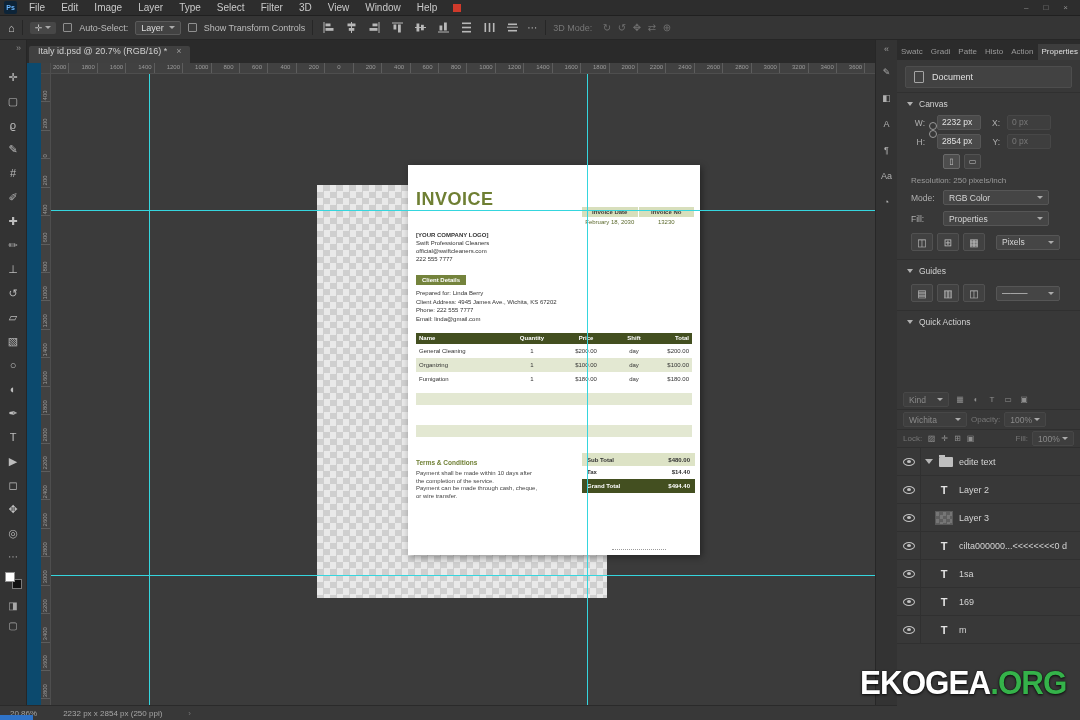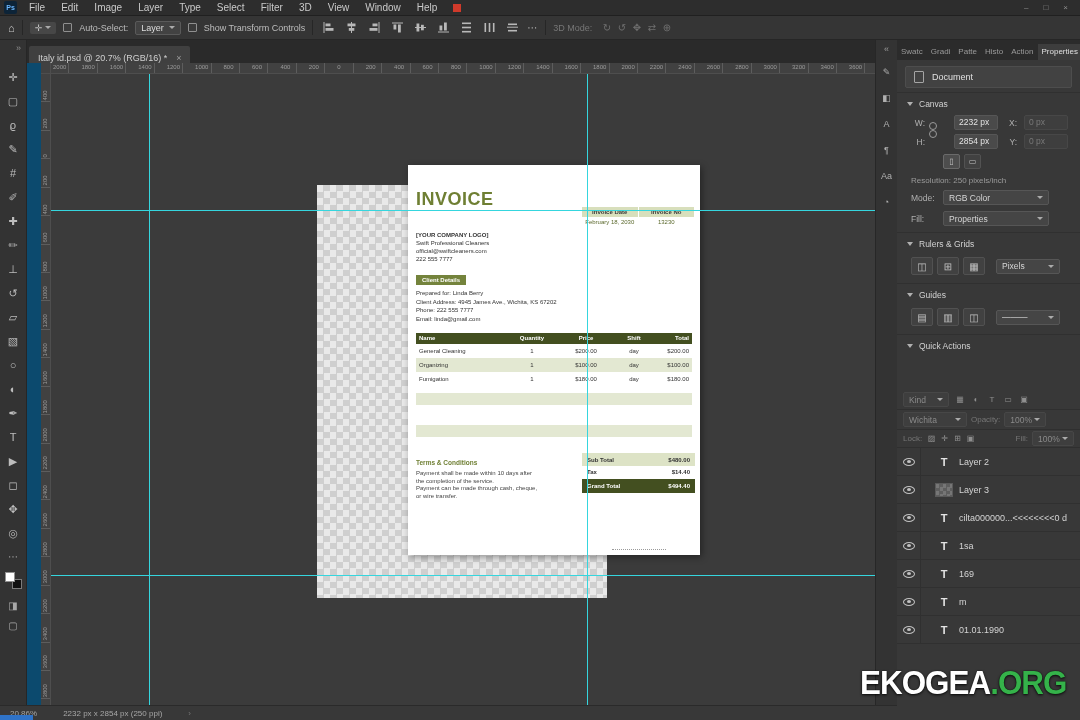--- a/index.html
+++ b/index.html
@@ -43,21 +43,21 @@
   .tool{width:27px;height:24px;display:grid;place-items:center;font-size:11px;color:#bdbdbd}
   .tool-more{margin-top:6px;font-size:10px;color:#a5a5a5}
   .swatches{position:relative;width:17px;height:17px;margin:10px 0 6px}
   .sw-fg{position:absolute;left:0;top:0;width:10px;height:10px;background:#fff;border:1px solid #909090;z-index:2}
   .sw-bg{position:absolute;right:0;bottom:0;width:10px;height:10px;background:#101010;border:1px solid #7b7b7b}
   .xtool{width:27px;height:20px;display:grid;place-items:center;font-size:10px;color:#a8a8a8}
 
   
   #tabstrip{position:absolute;left:27px;top:40px;width:848px;height:23px;background:#2a2a2a;
             display:flex;align-items:flex-end}
-  .doctab{display:flex;align-items:flex-end;gap:9px;height:17px;margin-left:2px;background:#404040;
+  .doctab{display:flex;align-items:flex-start;gap:9px;height:17px;margin-left:2px;background:#404040;
           padding:0 9px;font-size:9px;color:#d0d0d0;border-radius:2px 2px 0 0}
   .tabclose{font-size:9px;color:#9a9a9a}
 
   
   #canvas{position:absolute;left:41px;top:63px;width:848px;height:642px;background:#3b3b3b}
   .ruler-top{position:absolute;left:0;top:0;width:848px;height:11px;background-color:#414141;
              background-image:repeating-linear-gradient(to right,transparent 0 27.43px,#5d5d5d 27.43px 28.43px);
              border-bottom:1px solid #4e4e4e}
   .ruler-top .lbls{position:absolute;left:10px;top:0;display:flex}
   .ruler-top .lbls span{width:28.43px;flex:none;font-size:6px;color:#9b9b9b;line-height:9px;padding-left:2px}
@@ -137,21 +137,21 @@
   .plabel{color:#b0b0b0}
   .field{display:inline-block;background:#4a4a4a;border:1px solid #565656;border-radius:2px;color:#e2e2e2;
          height:15px;line-height:13px;padding:0 4px;min-width:44px}
   .field.fdim{background:#3e3e3e;border-color:#474747;color:#787878}
   .sel{display:inline-flex;align-items:center;justify-content:space-between;background:#454545;
        border:1px solid #565656;border-radius:2px;padding:1px 5px;color:#d6d6d6;height:15px}
   .sel.sdim{background:#3e3e3e;border-color:#474747;color:#8a8a8a}
   .prop-rel{position:relative}
   .dim-row{display:flex;align-items:center;gap:5px;padding:2px 8px 2px 14px}
   .dim-row .plabel{width:14px;text-align:right}
-  .dim-row .field{margin-left:24px;width:26px}
+  .dim-row .field{margin-left:7px;width:26px}
   .dim-row .field.fdim{margin-left:2px;width:42px}
   .chain{position:absolute;left:31px;top:9px;width:8px;height:17px}
   .chain::before,.chain::after{content:"";position:absolute;left:1px;width:6px;height:6px;
         border:1px solid #9a9a9a;border-radius:50%}
   .chain::before{top:0}.chain::after{top:8px}
   .orient-row{display:flex;gap:4px;padding:3px 8px 3px 46px}
   .obtn{width:17px;height:15px;display:grid;place-items:center;background:#414141;border:1px solid #525252;
         border-radius:2px;font-size:8px;color:#c0c0c0}
   .obtn.on{background:#4d4d4d;border-color:#6a6a6a}
   .res-row{padding:4px 8px 2px 14px;color:#9a9a9a;font-size:8px}
@@ -597,24 +597,20 @@
         </span>
       </div>
       <div class="prop-row">
         <span class="plabel">Fill:</span>
         <span class="sel">
           <span>Properties</span>
           <i class="caret"></i>
         </span>
       </div>
 
-      <div class="sec-head">
-        <i class="chev"></i>
-        <span>Rulers &amp; Grids</span>
-      </div>
       <div class="icon-row">
         <span style="display:flex;gap:4px">
 
         <span class="pbtn">◫</span>
             <span class="pbtn">⊞</span>
             <span class="pbtn">▦</span>
           </span>
         <span class="sel">
           <span>Pixels</span>
           <i class="caret"></i>
@@ -681,20 +677,31 @@
           </span>
         <span class="sp"></span>
         <span class="dim" style="font-size:8px">Fill:</span>
         <span class="sel sdim" style="width:42px">
           <span>100%</span>
           <i class="caret"></i>
         </span>
       </div>
       <div class="layers-list">
 
+      <div class="layer-row t-group">
+            <span class="eye-cell">
+              <span class="eye"></span>
+            </span>
+            <span class="layer-main">
+              <i class="gchev"></i>
+              <span class="folder"></span>
+
+              <span class="lname">edite text</span>
+            </span>
+          </div>
           <div class="layer-row t-text">
             <span class="eye-cell">
               <span class="eye"></span>
             </span>
             <span class="layer-main">
 
               <span class="thumb"></span>
               <span class="lname">Layer 2</span>
             </span>
           </div>
@@ -739,30 +746,20 @@
             </span>
           </div>
           <div class="layer-row t-text">
             <span class="eye-cell">
               <span class="eye"></span>
             </span>
             <span class="layer-main">
 
               <span class="thumb"></span>
               <span class="lname">m</span>
-            </span>
-          </div>
-          <div class="layer-row t-text">
-            <span class="eye-cell">
-              <span class="eye"></span>
-            </span>
-            <span class="layer-main">
-
-              <span class="thumb"></span>
-              <span class="lname">01.01.1990</span>
             </span>
           </div>
         </div>
 
     </div>
   </div>
 
   <div id="statusbar">
     <span>20.86%</span>
     <span>2232 px x 2854 px (250 ppi)</span>

